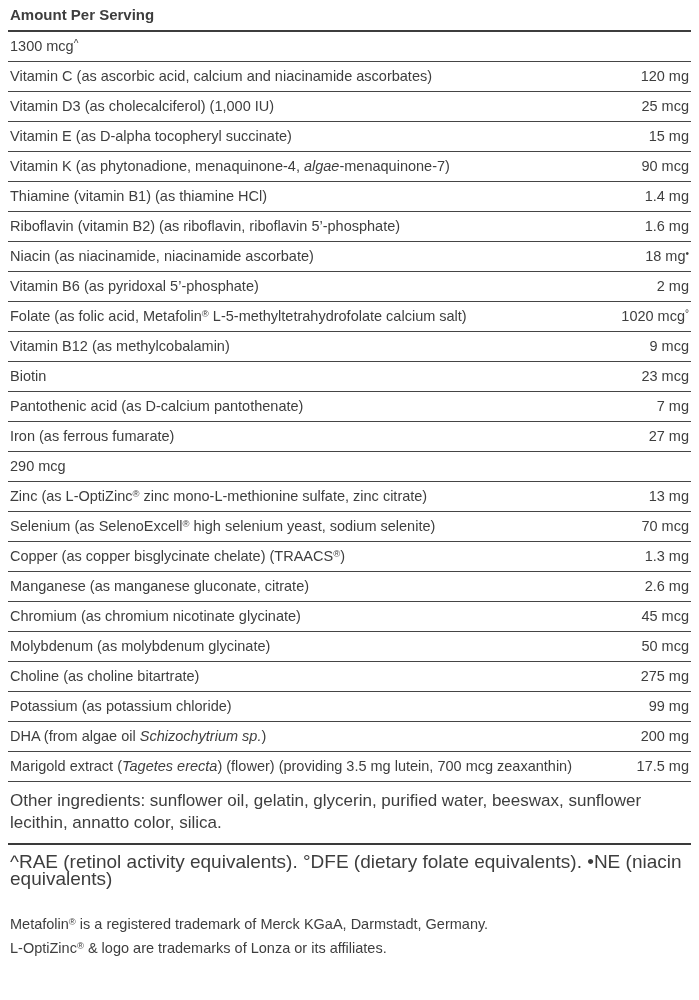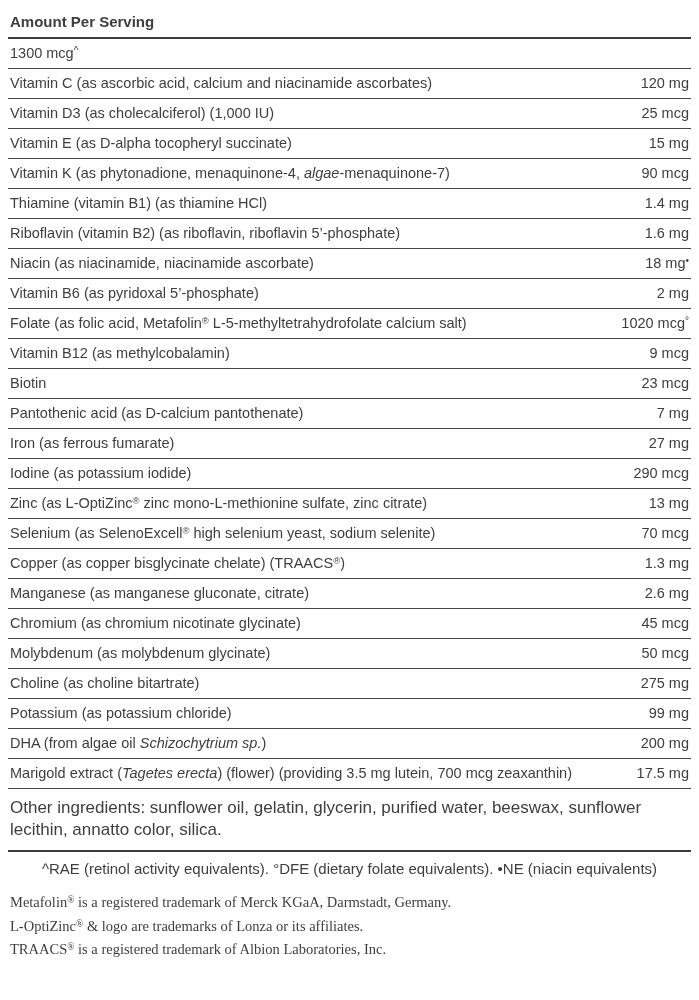--- a/index.html
+++ b/index.html
@@ -5,21 +5,21 @@
   html, body { margin: 0; padding: 0; }
   body {
     width: 699px;
     height: 1000px;
     overflow: hidden;
     background: #ffffff;
     font-family: "Liberation Sans", sans-serif;
     color: #3e3e3e;
   }
   * { box-sizing: border-box; }
-  .wrap { padding: 7px 8px; }
+  .wrap { padding: 0 8px; }
 
   .header {
     font-weight: bold;
     font-size: 15px;
     line-height: 19px;
     padding: 5px 2px 6px 2px;
     border-bottom: 2.2px solid #3e3e3e;
   }
 
   .row {
@@ -43,27 +43,26 @@
   i { font-style: italic; }
 
   .other {
     font-size: 17px;
     line-height: 22px;
     padding: 8px 2px 9px 2px;
     border-bottom: 2.8px solid #3a3a3a;
   }
 
   .footnote {
-    font-size: 15px;
+    font-size: 19px;
     line-height: 17px;
     padding: 8px 2px 0 2px;
-    text-align: center;
   }
 
-  .tm { margin-top: 14px; font-family: Liberation Serif, serif; }
+  .tm { margin-top: 26px; }
   .tm-line {
     font-size: 14.5px;
     line-height: 23.5px;
     padding: 0 2px;
   }
 </style>
 </head>
 <body>
 
 <div class="wrap">
@@ -120,21 +119,20 @@
       </div>
       <div class="row">
         <div class="name"><span>Pantothenic acid (as D-calcium pantothenate)</span></div>
         <div class="amt">7 mg</div>
       </div>
       <div class="row">
         <div class="name"><span>Iron (as ferrous fumarate)</span></div>
         <div class="amt">27 mg</div>
       </div>
       <div class="row">
-        <div class="name"><span>Iodine (as potassium iodide)</span></div>
         <div class="amt">290 mcg</div>
       </div>
       <div class="row">
         <div class="name"><span>Zinc (as L-OptiZinc</span><sup>®</sup><span> zinc mono-L-methionine sulfate, zinc citrate)</span></div>
         <div class="amt">13 mg</div>
       </div>
       <div class="row">
         <div class="name"><span>Selenium (as SelenoExcell</span><sup>®</sup><span> high selenium yeast, sodium selenite)</span></div>
         <div class="amt">70 mcg</div>
       </div>
@@ -172,16 +170,15 @@
       </div>
     </div>
 
   <div class="other">Other ingredients: sunflower oil, gelatin, glycerin, purified water, beeswax, sunflower lecithin, annatto color, silica.</div>
 
   <div class="footnote">^RAE (retinol activity equivalents). °DFE (dietary folate equivalents). •NE (niacin equivalents)</div>
 
   <div class="tm" id="trademarks">
       <div class="tm-line"><span>Metafolin</span><sup>®</sup><span> is a registered trademark of Merck KGaA, Darmstadt, Germany.</span></div>
       <div class="tm-line"><span>L-OptiZinc</span><sup>®</sup><span> &amp; logo are trademarks of Lonza or its affiliates.</span></div>
-      <div class="tm-line"><span>TRAACS</span><sup>®</sup><span> is a registered trademark of Albion Laboratories, Inc.</span></div>
     </div>
 
 </div>
 
 </body></html>

